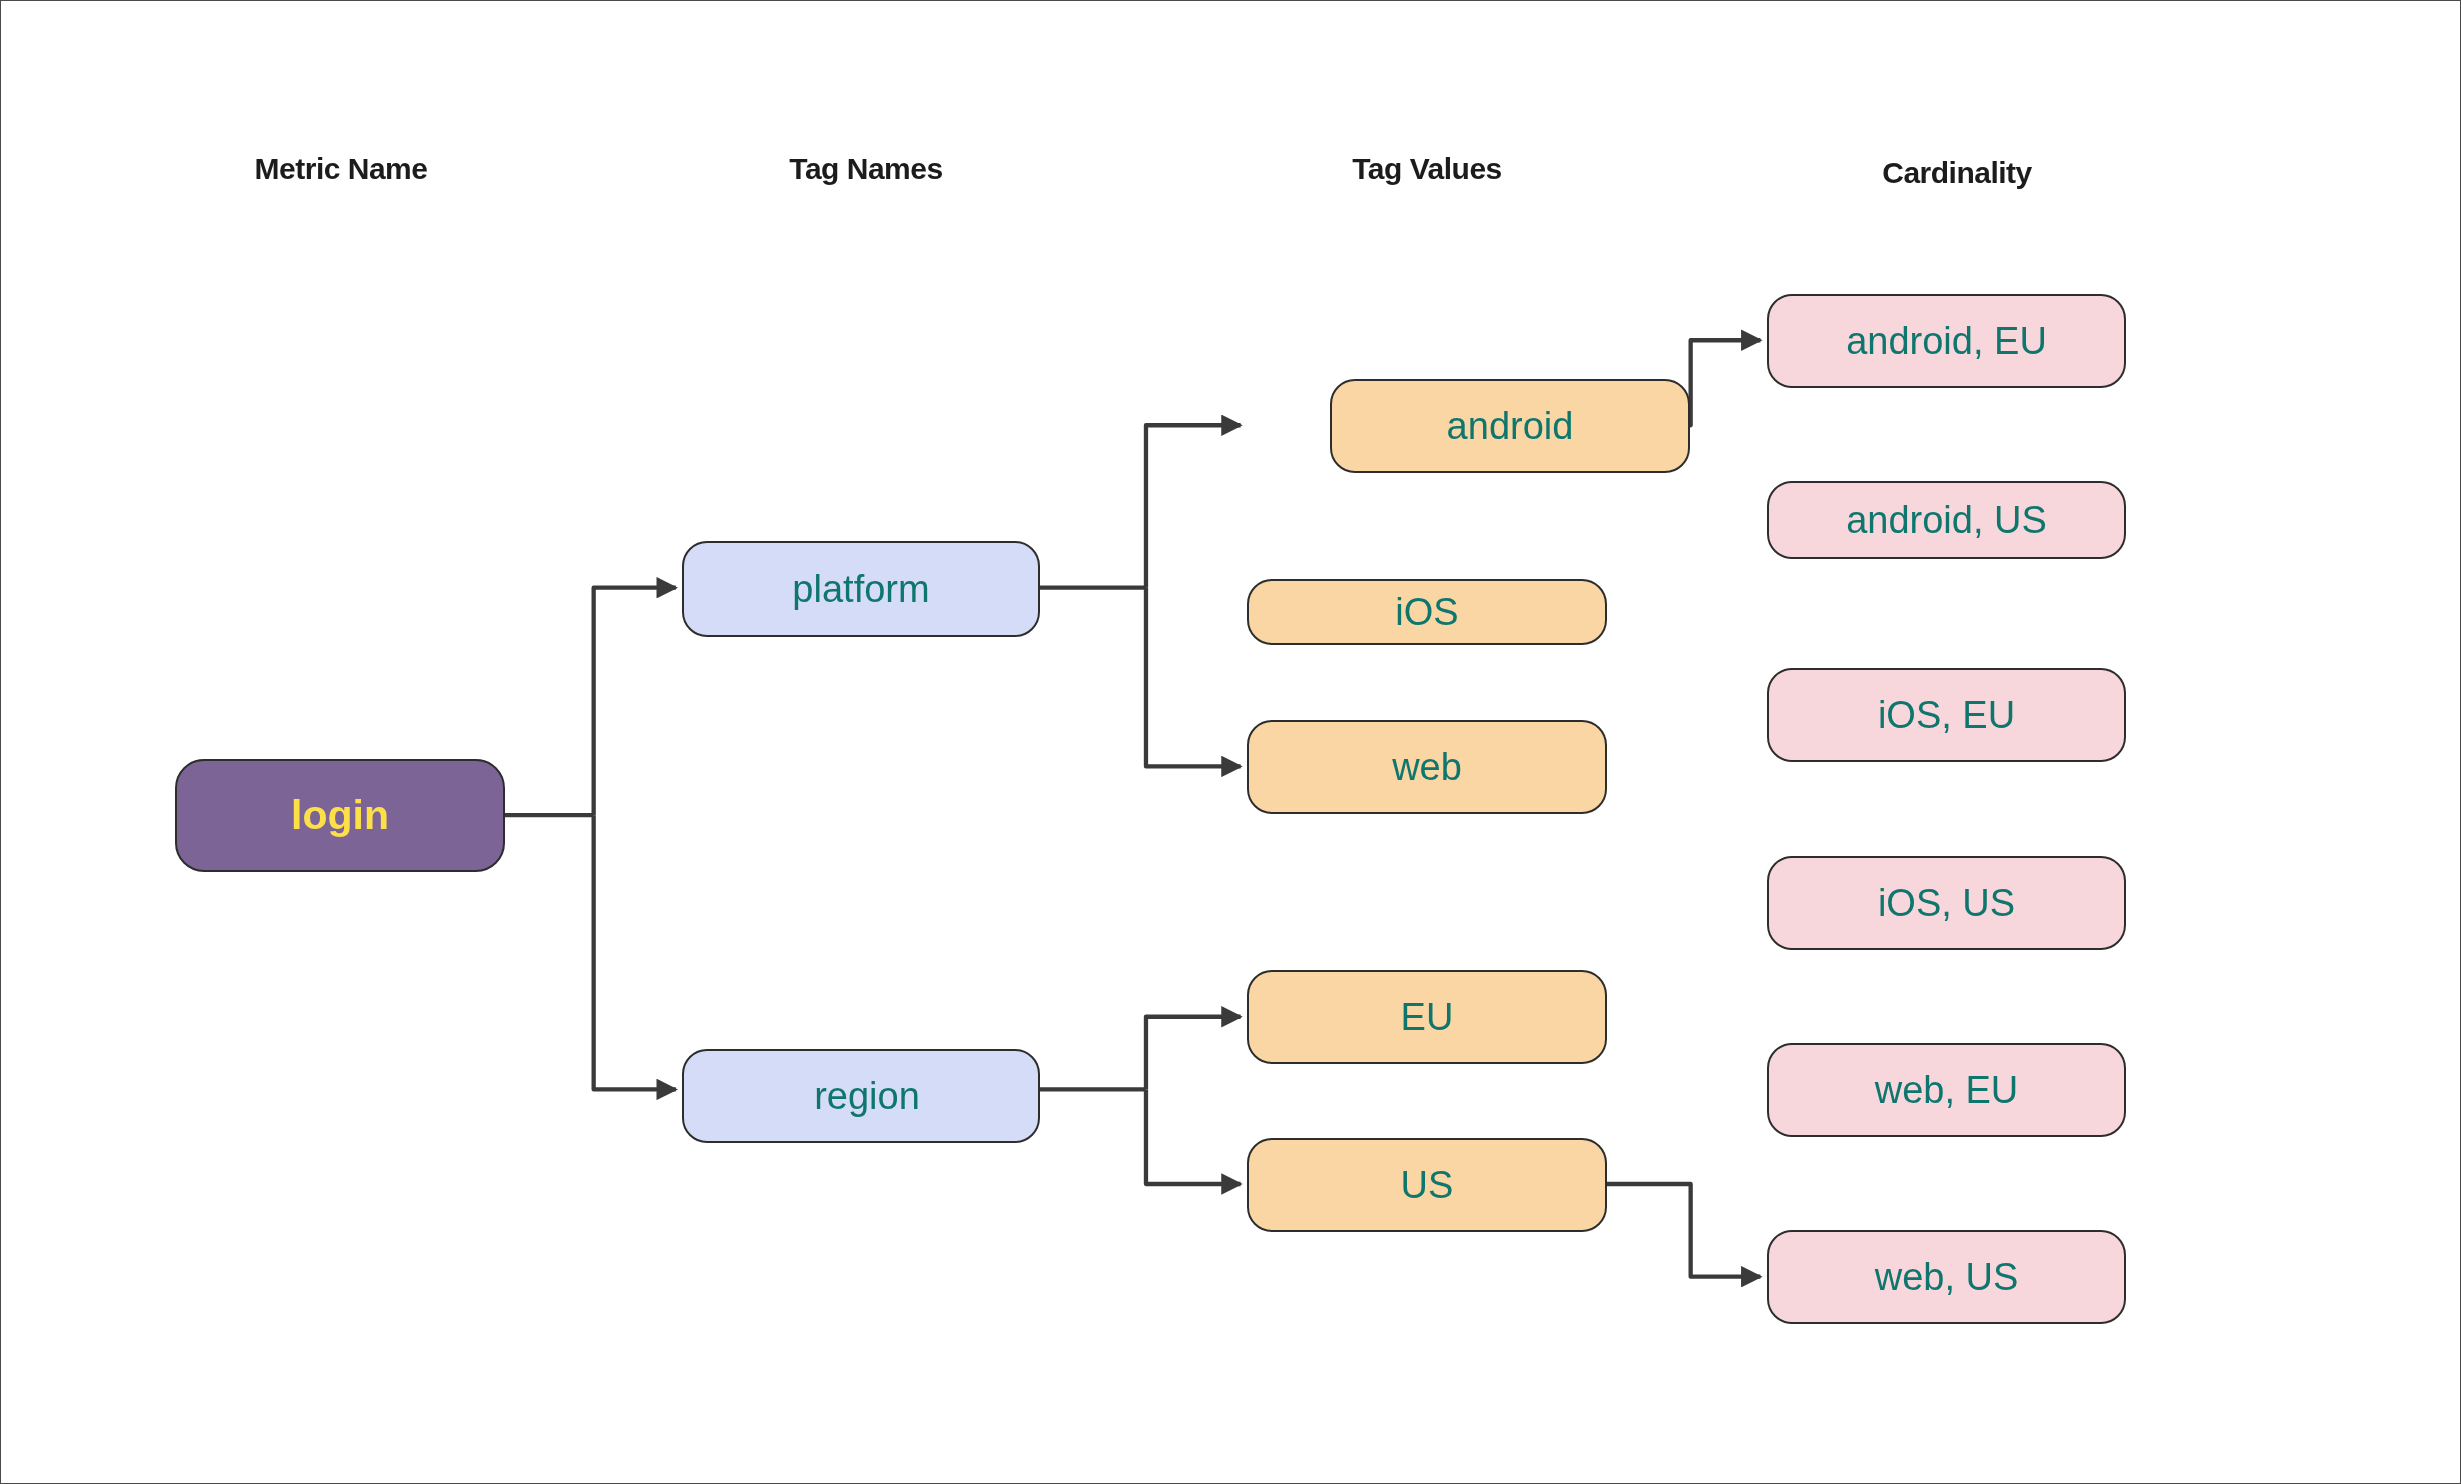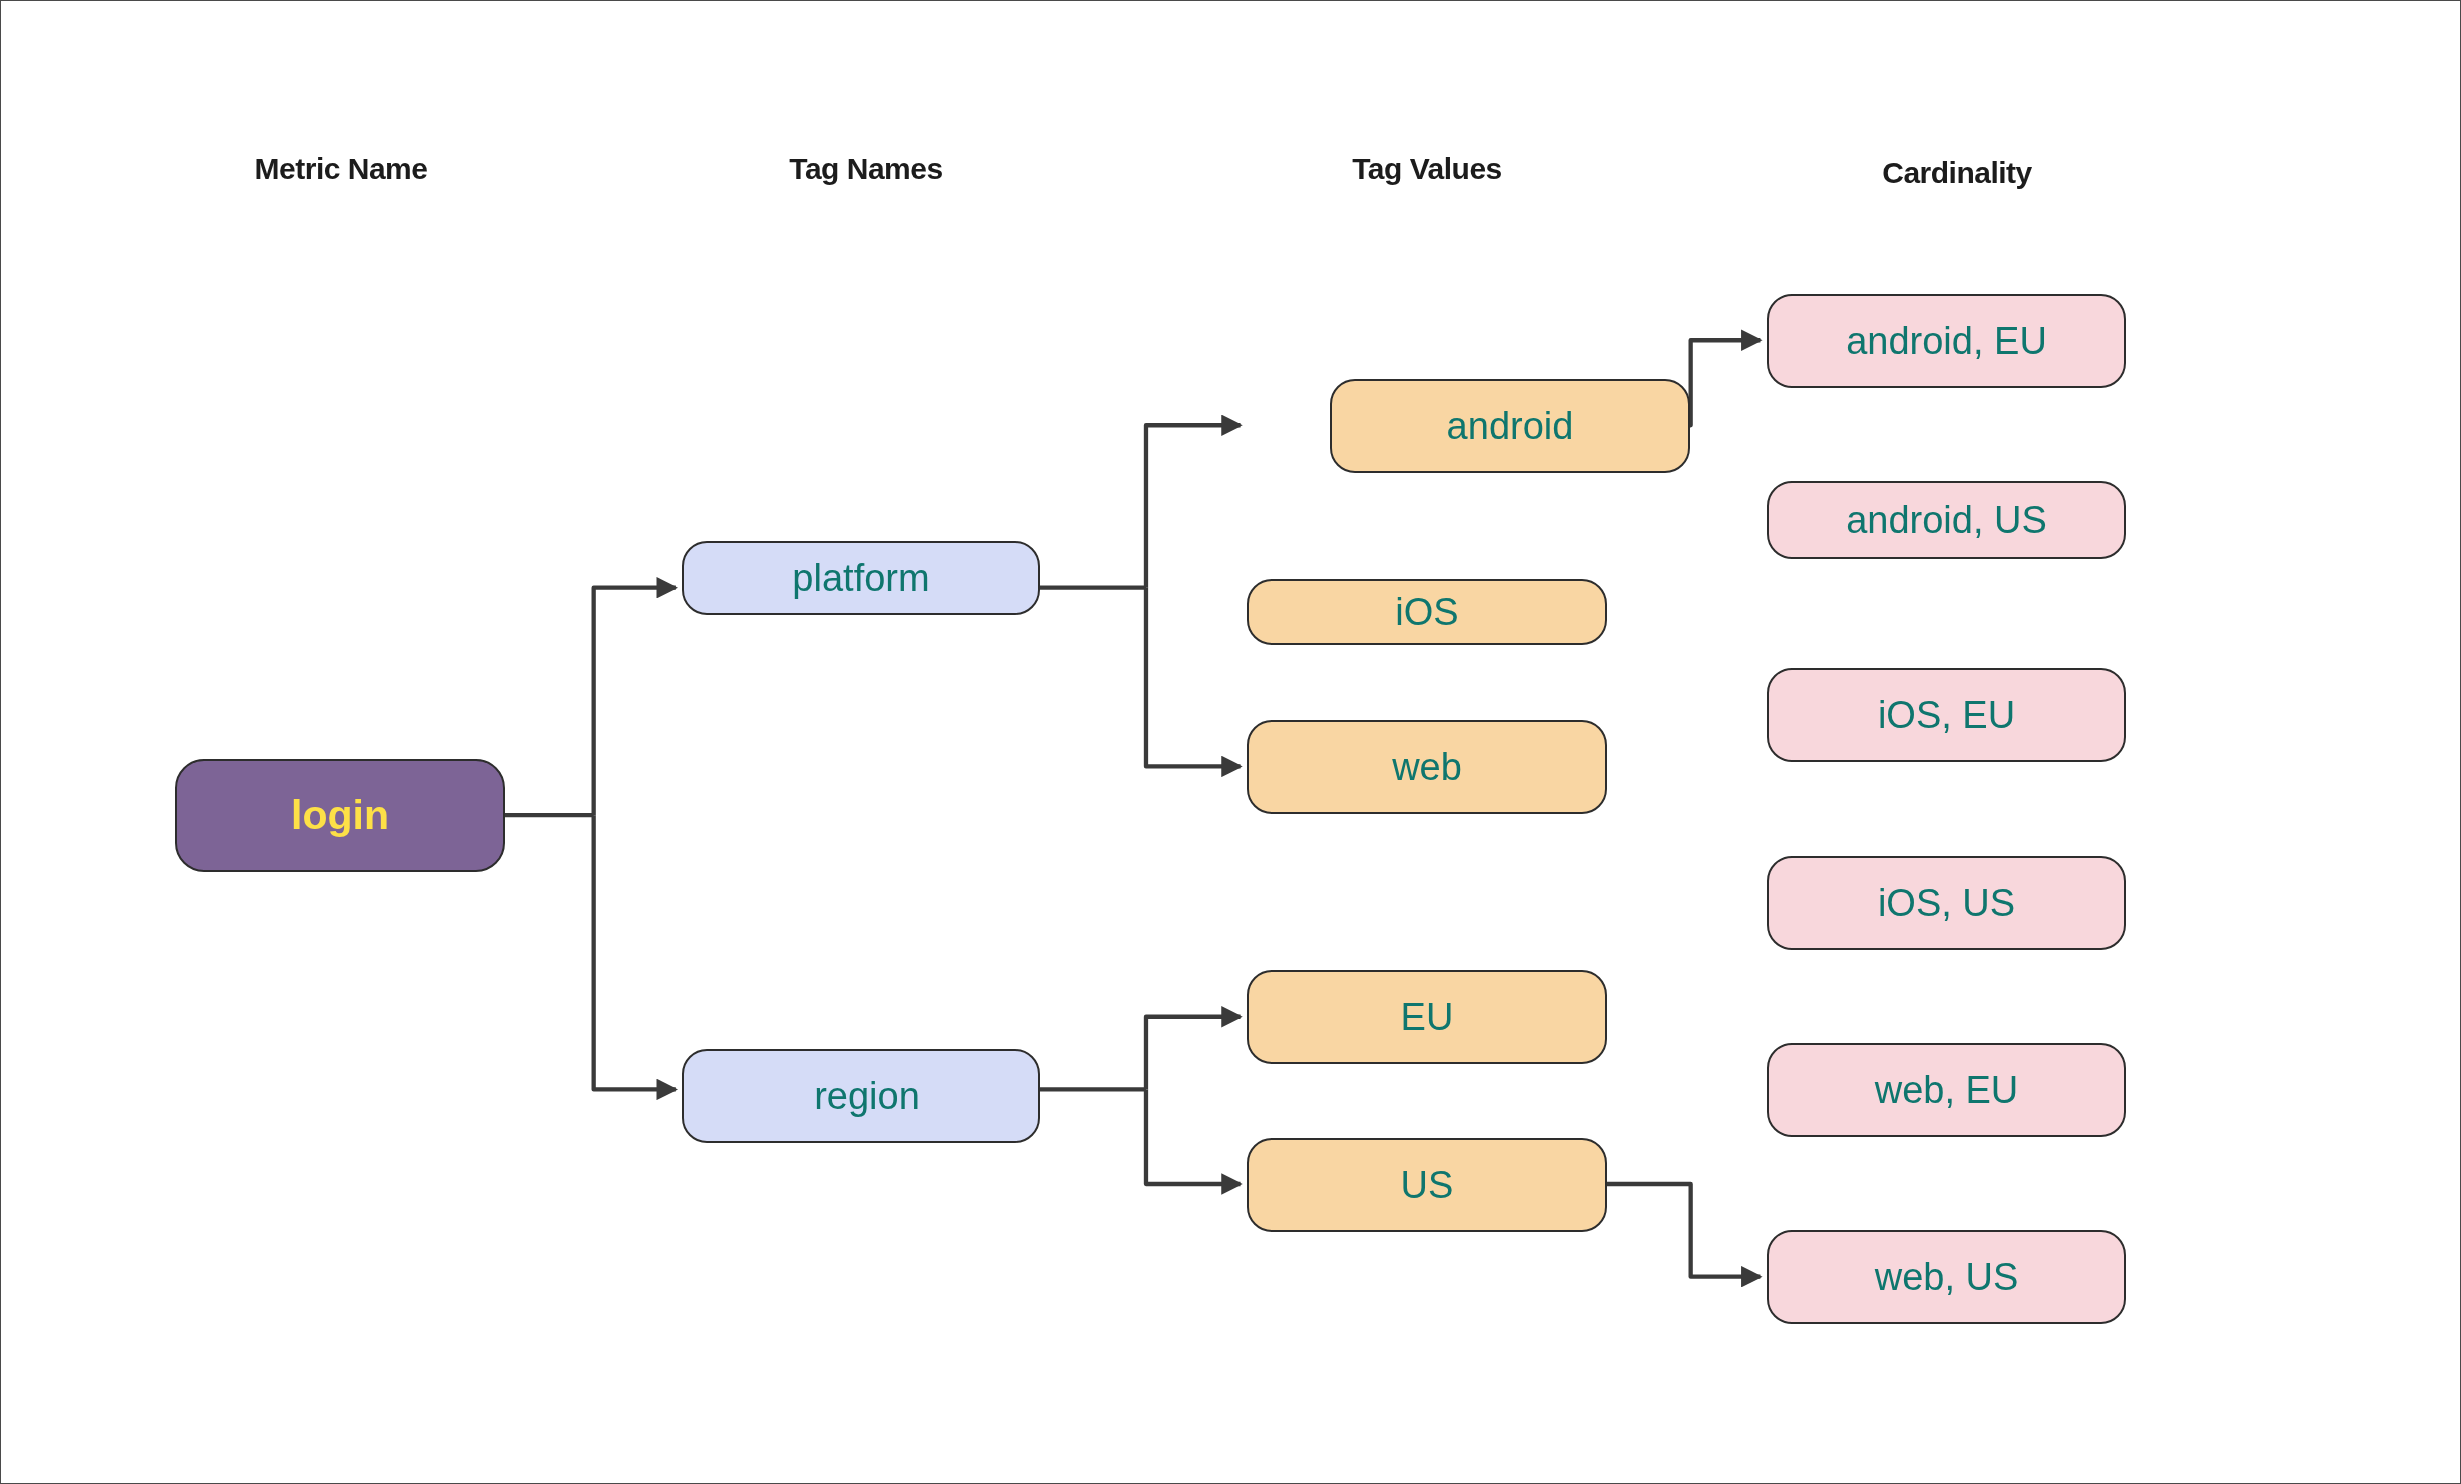--- a/index.html
+++ b/index.html
@@ -73,21 +73,21 @@
       <path d="M1087 1139 H1198"></path>
       <path d="M1198 1139 V1063 H1297" marker-end="url(#arrow)"></path>
       <path d="M1198 1139 V1238 H1297" marker-end="url(#arrow)"></path>
       <path d="M1680 444 H1768 V355 H1841" marker-end="url(#arrow)"></path>
       <path d="M1680 1238 H1768 V1335 H1841" marker-end="url(#arrow)"></path>
     </g>
   </svg>
 
   <div class="node metric" style="left:174px; top:758px; width:330px; height:113px;">login</div>
 
-  <div class="node tagname" style="left:681px; top:540px; width:358px; height:74px;">platform</div>
+  <div class="node tagname" style="left:681px; top:540px; width:358px; height:96px;">platform</div>
   <div class="node tagname" style="left:681px; top:1048px; width:358px; height:94px;padding-left:12px;">region</div>
 
   <div class="node tagvalue" style="left:1300px; top:378px; width:360px; height:94px;margin-left:29px;">android</div>
   <div class="node tagvalue" style="left:1246px; top:578px; width:360px; height:66px;">iOS</div>
   <div class="node tagvalue" style="left:1246px; top:719px; width:360px; height:94px;">web</div>
   <div class="node tagvalue" style="left:1246px; top:969px; width:360px; height:94px;">EU</div>
   <div class="node tagvalue" style="left:1246px; top:1137px; width:360px; height:94px;">US</div>
 
   <div class="node card" style="left:1766px; top:293px; width:359px; height:94px;">android, EU</div>
   <div class="node card" style="left:1766px; top:480px; width:359px; height:78px;">android, US</div>

